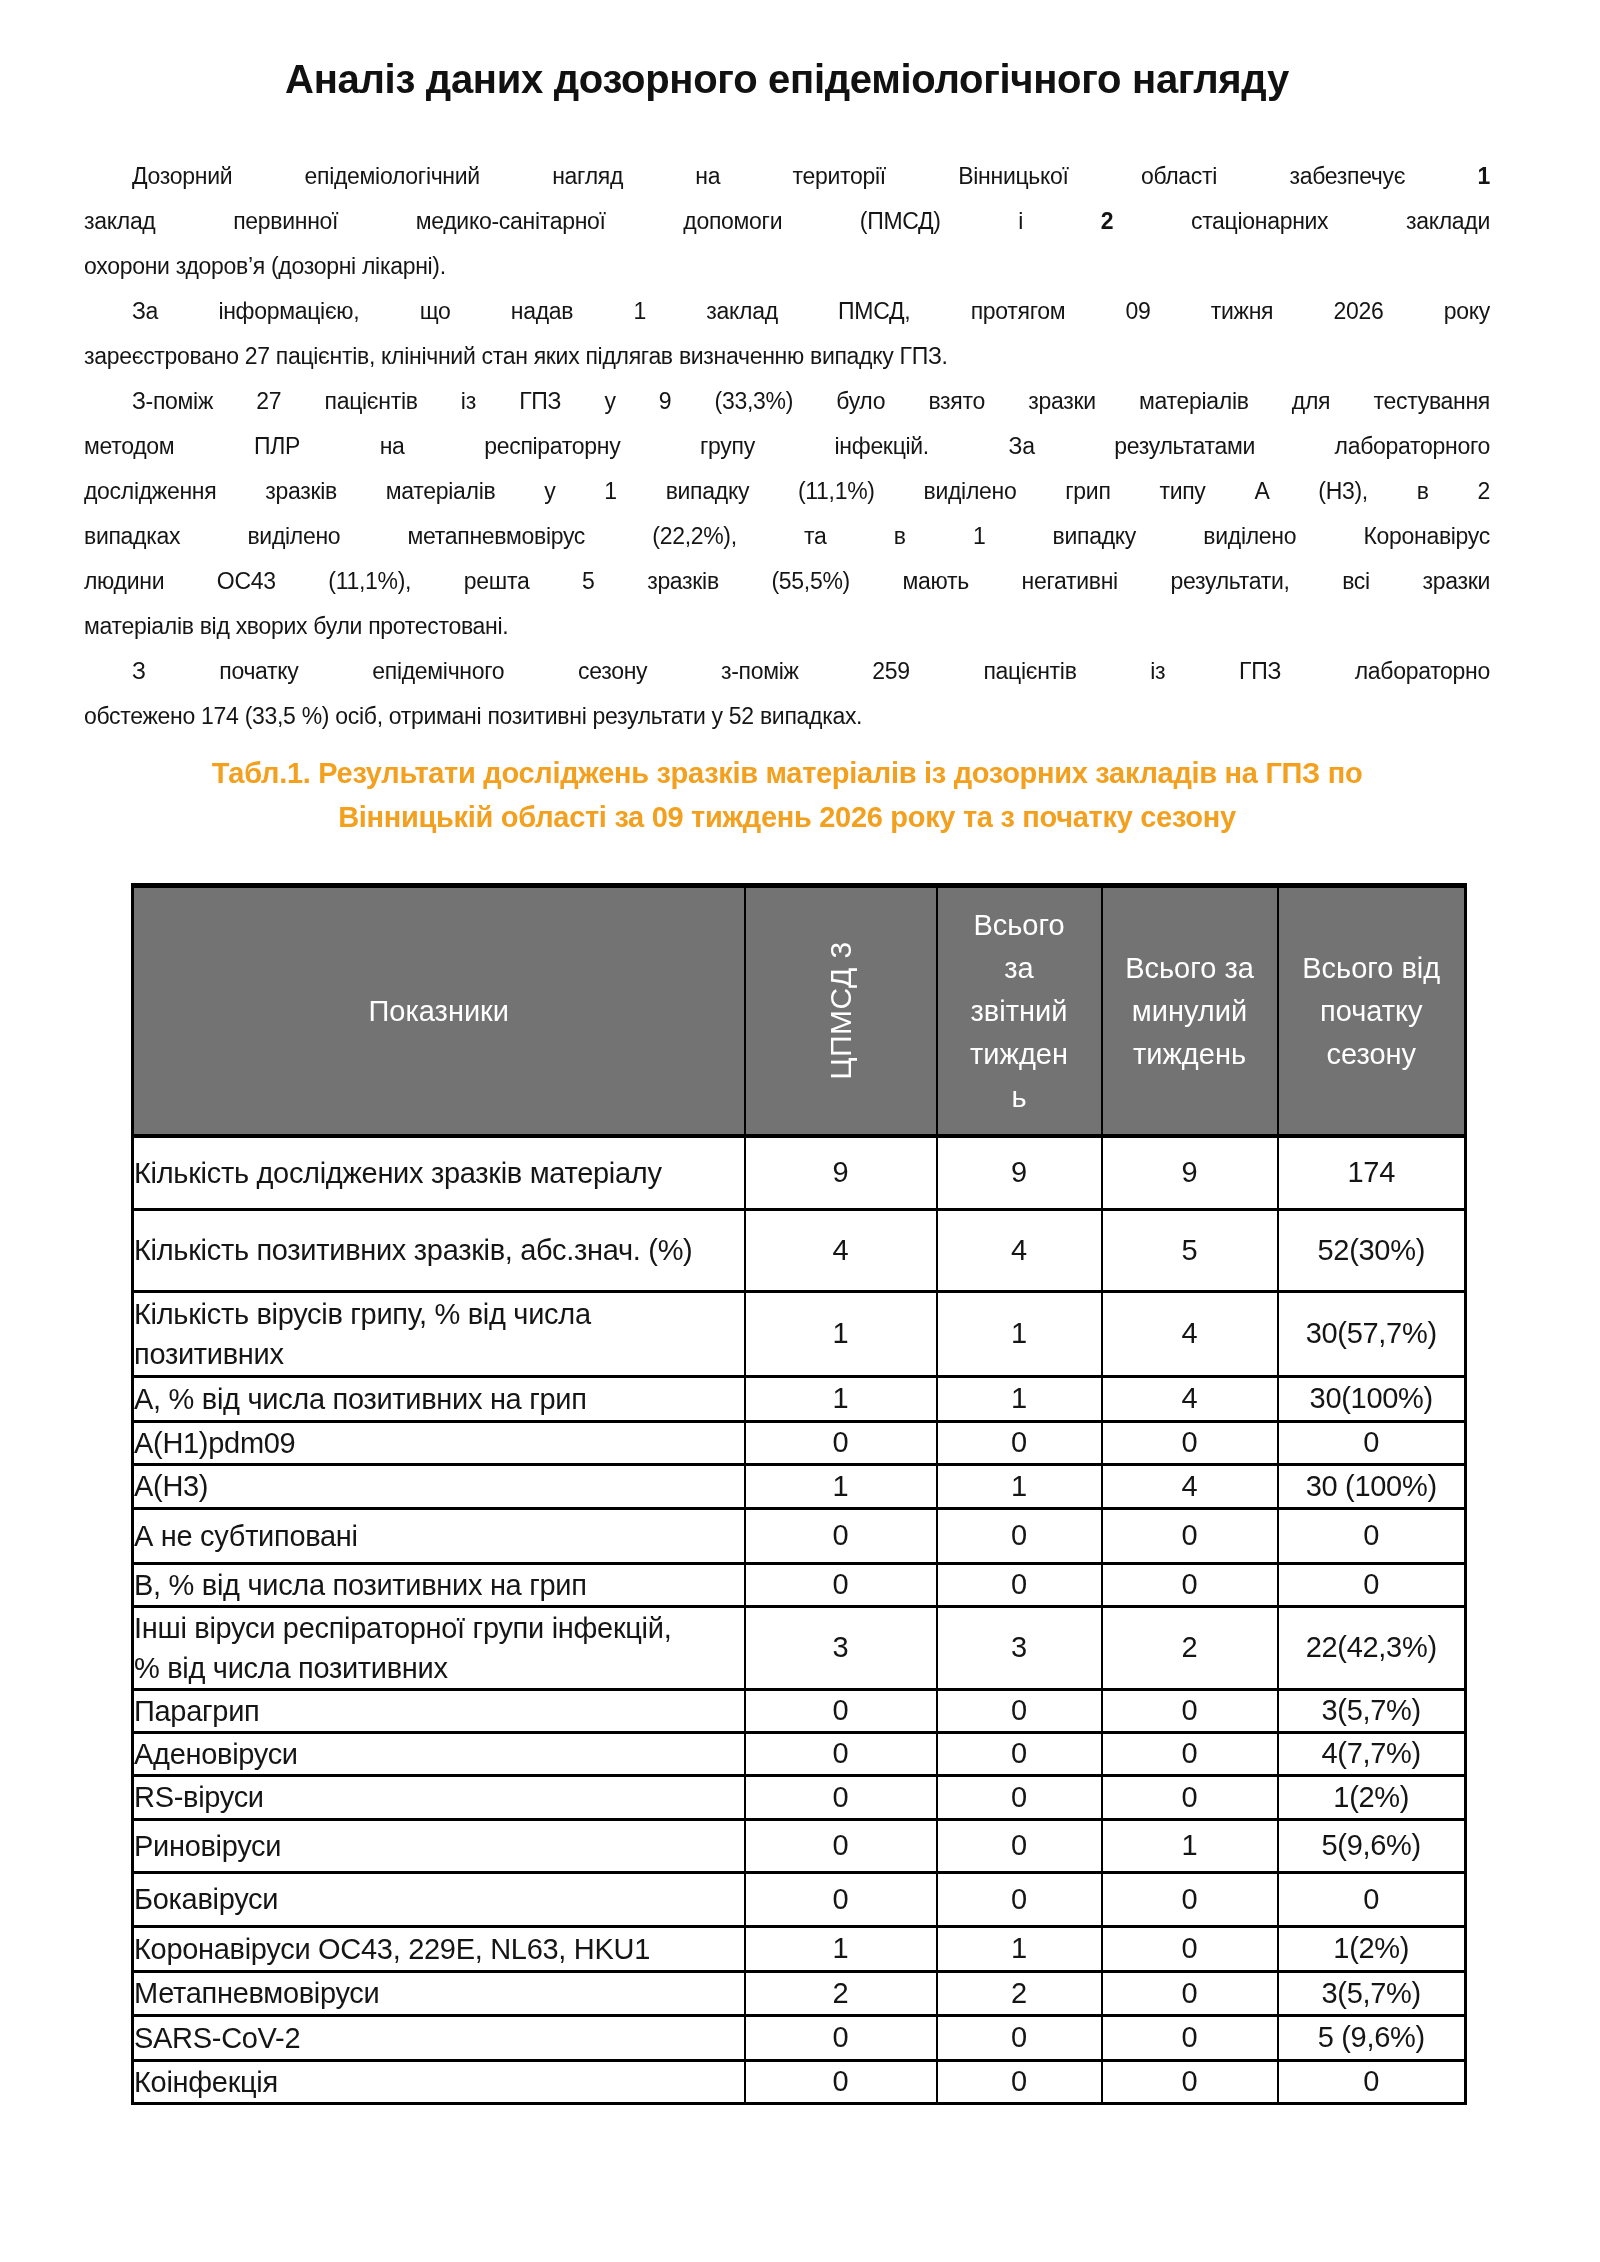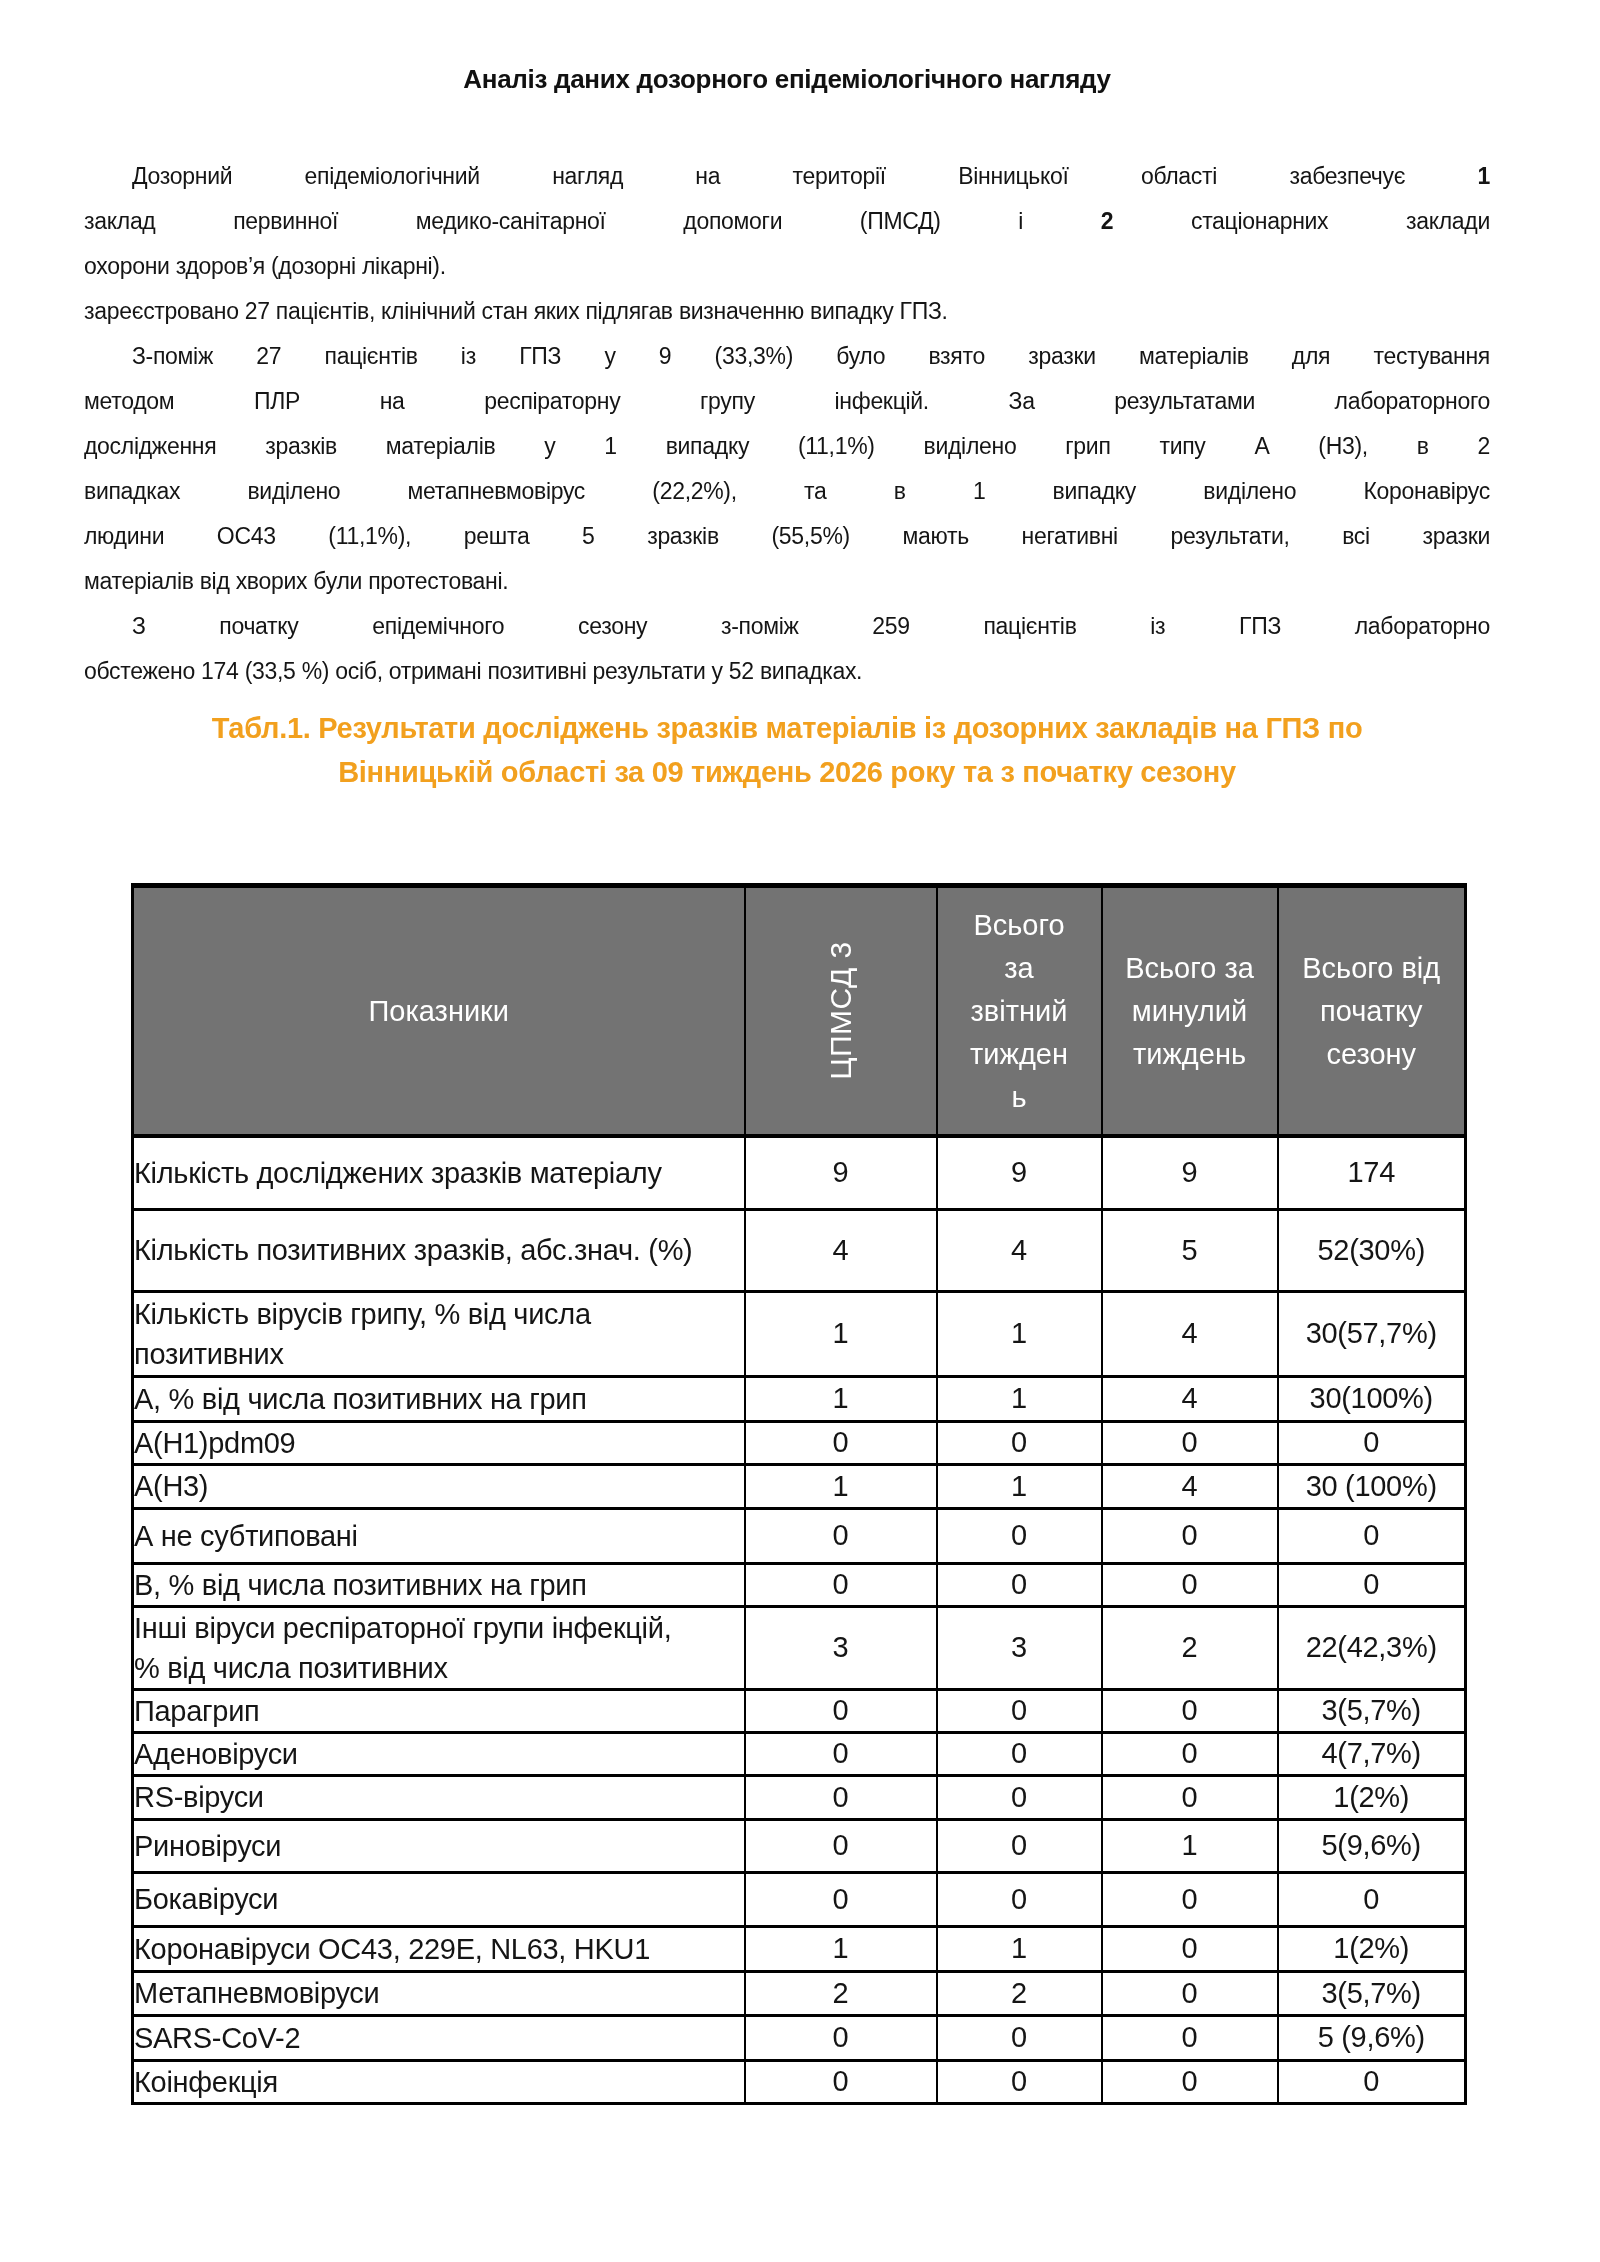--- a/index.html
+++ b/index.html
@@ -6,21 +6,21 @@
   body{
     width:1600px;height:2262px;
     font-family:"Liberation Sans","DejaVu Sans",sans-serif;
     color:#151515;
     -webkit-font-smoothing:antialiased;
   }
   .page{width:1600px;height:2262px;box-sizing:border-box;padding:0 110px 0 84px;overflow:hidden;}
   .text-block{height:883px;box-sizing:border-box;overflow:hidden;}
   .title{
     margin:57px 0 0 0;
-    font-size:26px;line-height:45px;font-weight:bold;
+    font-size:40px;line-height:45px;font-weight:bold;
     text-align:center;letter-spacing:-0.3px;color:#111;
   }
   #paragraphs{margin-top:52px;}
   .line{
     font-size:23px;line-height:45px;letter-spacing:-0.3px;
     white-space:nowrap;
   }
   .line.j{white-space:normal;text-align:justify;text-align-last:justify;}
   .line.first{padding-left:48px;}
   .caption{margin-top:12px;font-weight:bold;color:#f2a01e;}
@@ -55,20 +55,21 @@
 <div class="page">
   <div class="text-block">
     <h1 class="title">Аналіз даних дозорного епідеміологічного нагляду</h1>
     <div id="paragraphs">
         <div>
           <div class="line first j">Дозорний епідеміологічний нагляд на території Вінницької області забезпечує <b>1</b></div>
           <div class="line j">заклад первинної медико-санітарної допомоги (ПМСД) і <b>2</b> стаціонарних заклади</div>
           <div class="line">охорони здоров’я (дозорні лікарні).</div>
         </div>
         <div>
+          <div class="line first j">За інформацією, що надав 1 заклад ПМСД, протягом 09 тижня 2026 року</div>
           <div class="line">зареєстровано 27 пацієнтів, клінічний стан яких підлягав визначенню випадку ГПЗ.</div>
         </div>
         <div>
           <div class="line first j">З-поміж 27 пацієнтів із ГПЗ у 9 (33,3%) було взято зразки матеріалів для тестування</div>
           <div class="line j">методом ПЛР на респіраторну групу інфекцій. За результатами лабораторного</div>
           <div class="line j">дослідження зразків матеріалів у 1 випадку (11,1%) виділено грип типу А (Н3), в 2</div>
           <div class="line j">випадках виділено метапневмовірус (22,2%),  та в 1 випадку виділено Коронавірус</div>
           <div class="line j">людини ОС43 (11,1%), решта 5 зразків (55,5%) мають негативні результати, всі зразки</div>
           <div class="line">матеріалів від хворих були протестовані.</div>
         </div>

